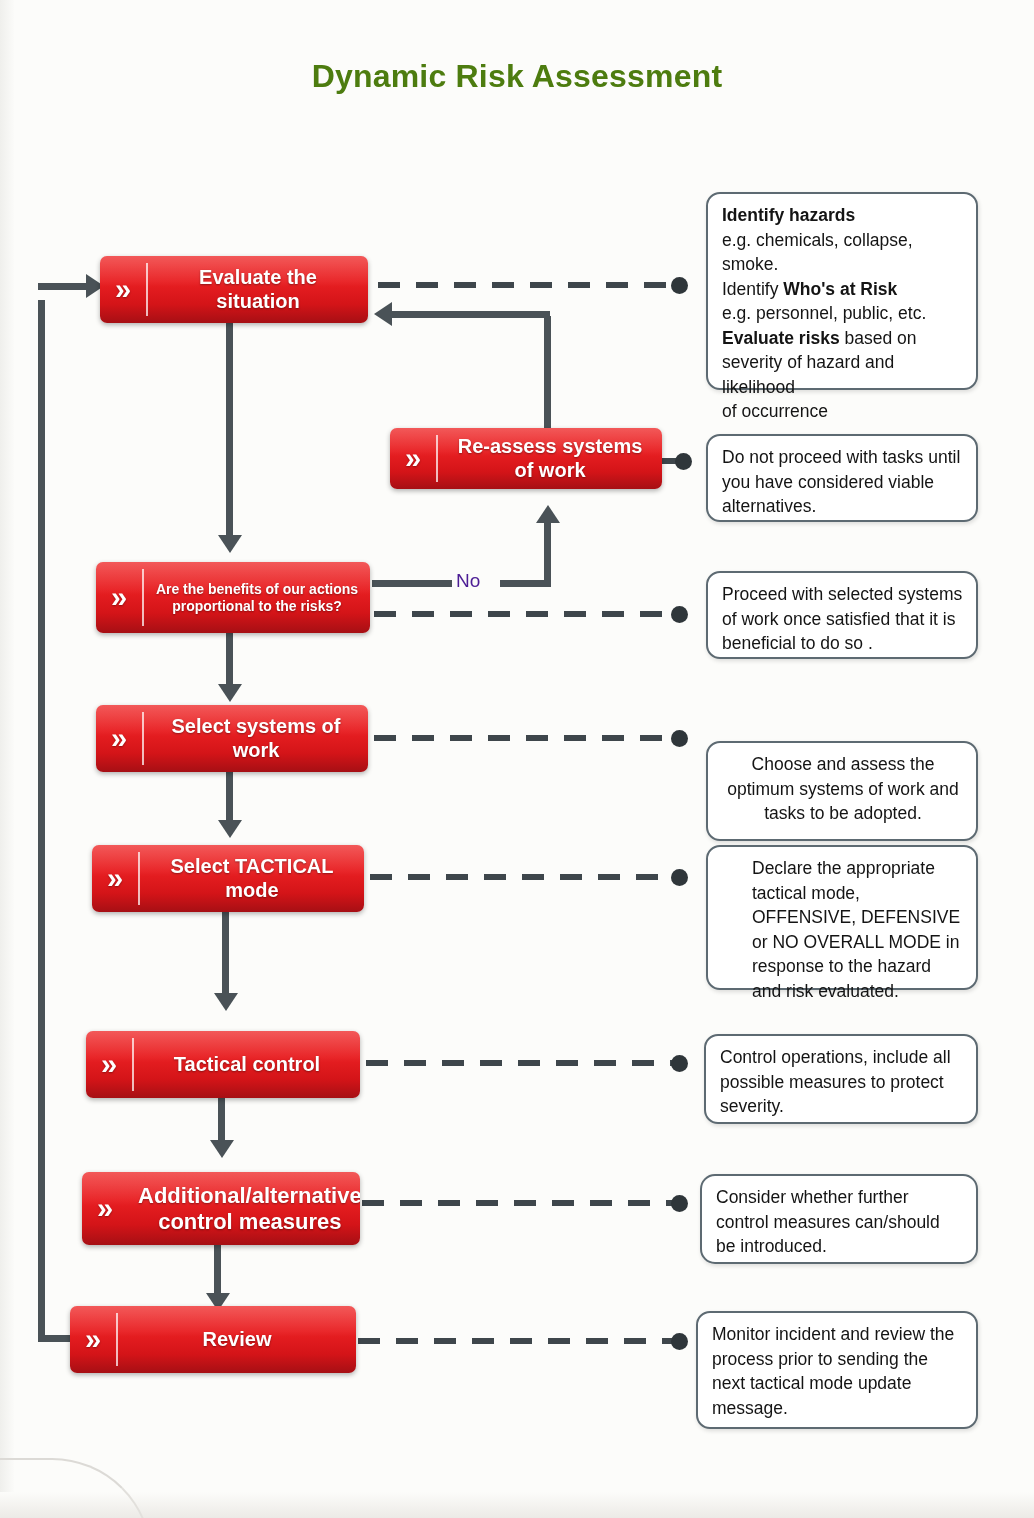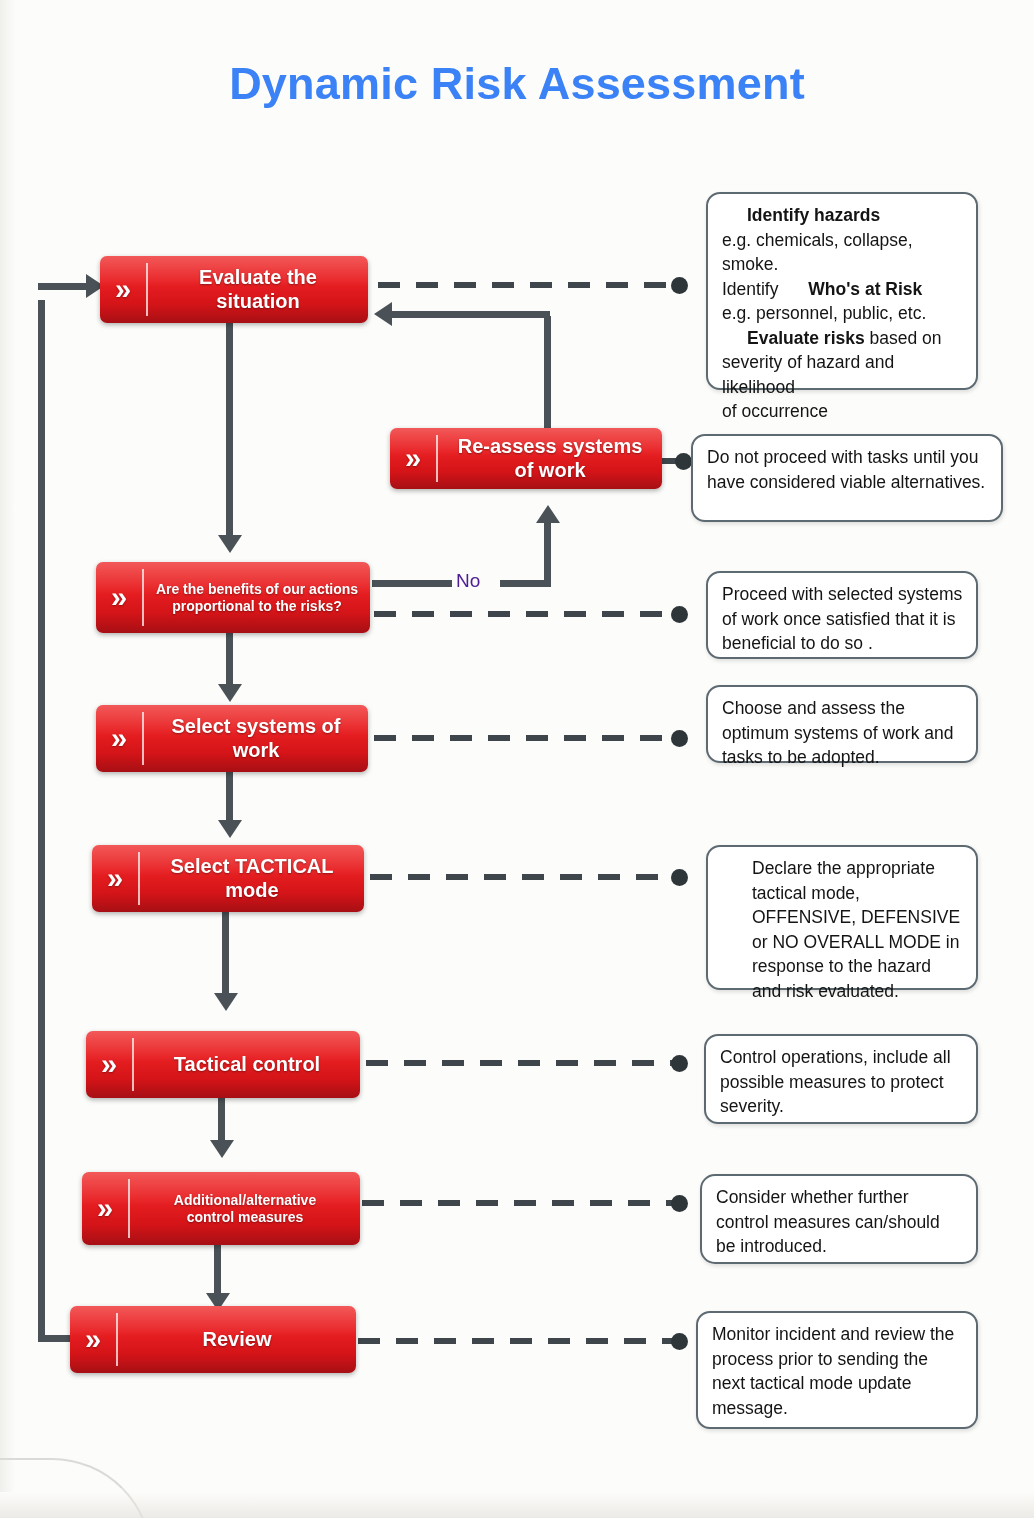--- a/index.html
+++ b/index.html
@@ -38,24 +38,24 @@
     border-top: 2px solid #dcdad6;
     border-right: 2px solid #e2e0dc;
     background: transparent;
   }
 
   #title {
     position: absolute;
     left: 0; top: 58px;
     width: 1034px;
     text-align: center;
-    font-size: 45px;
+    font-size: 32px;
     font-weight: 700;
     letter-spacing: 0.2px;
-    color: #3b82f6;
+    color: #4d7c0f;
     font-family: "Liberation Sans", sans-serif;
   }
 
   
   .node {
     position: absolute;
     display: flex;
     align-items: center;
     border-radius: 7px;
     background: linear-gradient(180deg,#ef2a2a 0%, #e81f22 38%, #d41418 72%, #a60f14 100%);
@@ -109,21 +109,21 @@
     box-sizing: border-box;
     border: 2px solid #5d6a72;
     border-radius: 14px;
     background: #ffffff;
     color: #141414;
     font-size: 17.5px;
     line-height: 1.40;
     padding: 9px 12px 8px 14px;
     box-shadow: 1px 2px 4px rgba(0,0,0,0.13);
   }
-  .note b { font-weight: 700; margin-left: 25px; }
+  .note b { font-weight: 700; }
 
   
   .vline, .hline {
     position: absolute;
     background: #4a5257;
   }
   .vline { width: 7px; }
   .hline { height: 7px; }
 
   .arrow-down {
@@ -289,46 +289,46 @@
     <div class="sheen"></div>
     <div class="chev">»</div>
     <div class="divider"></div>
     <div class="label">Tactical control</div>
   </div>
 
   <div class="node" style="left:82px; top:1172px; width:278px; height:73px;">
     <div class="sheen"></div>
     <div class="chev">»</div>
     <div class="divider"></div>
-    <div class="label" style="font-size:14px;">Additional/alternative
+    <div class="label" style="font-size:22px;">Additional/alternative
 control measures</div>
   </div>
 
   <div class="node" style="left:70px; top:1306px; width:286px; height:67px;">
     <div class="sheen"></div>
     <div class="chev">»</div>
     <div class="divider"></div>
     <div class="label">Review</div>
   </div>
 
   <div class="note" style="left:706px; top:192px; width:272px; height:198px;">
     <div><b>Identify hazards</b></div>
     <div>e.g. chemicals, collapse, smoke.</div>
     <div><span>Identify </span><b>Who's at Risk</b></div>
     <div>e.g. personnel, public, etc.</div>
     <div><b>Evaluate risks</b><span> based on</span></div>
     <div>severity of hazard and likelihood</div>
     <div>of occurrence</div>
   </div>
 
-  <div class="note" style="left:691px; top:434px; width:312px; height:88px;">Do not proceed with tasks until you have considered viable alternatives.</div>
+  <div class="note" style="left:706px; top:434px; width:272px; height:88px;">Do not proceed with tasks until you have considered viable alternatives.</div>
 
   <div class="note" style="left:706px; top:571px; width:272px; height:88px;">Proceed with selected systems of work once satisfied that it is beneficial to do so .</div>
 
-  <div class="note" style="left:706px; top:685px; width:272px; height:78px;">Choose and assess the optimum systems of work and tasks to be adopted.</div>
+  <div class="note" style="left:706px; top:741px; width:272px; height:100px;text-align:center;">Choose and assess the optimum systems of work and tasks to be adopted.</div>
 
   <div class="note" style="left:706px; top:845px; width:272px; height:145px;padding-left:44px;">Declare the appropriate tactical mode, OFFENSIVE, DEFENSIVE or NO OVERALL MODE in response to the hazard and risk evaluated.</div>
 
   <div class="note" style="left:704px; top:1034px; width:274px; height:90px;">Control operations, include all possible measures to protect severity.</div>
 
   <div class="note" style="left:700px; top:1174px; width:278px; height:90px;border-radius:15px;">Consider whether further control measures can/should be introduced.</div>
 
   <div class="note" style="left:696px; top:1311px; width:282px; height:118px;">Monitor incident and review the process prior to sending the next tactical mode update message.</div>
 
 </div>

